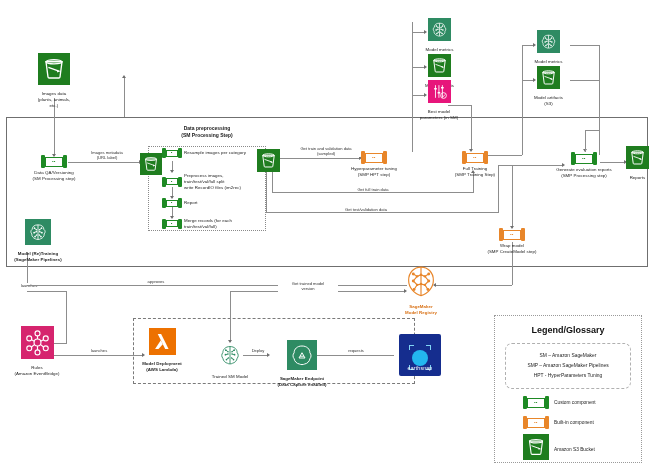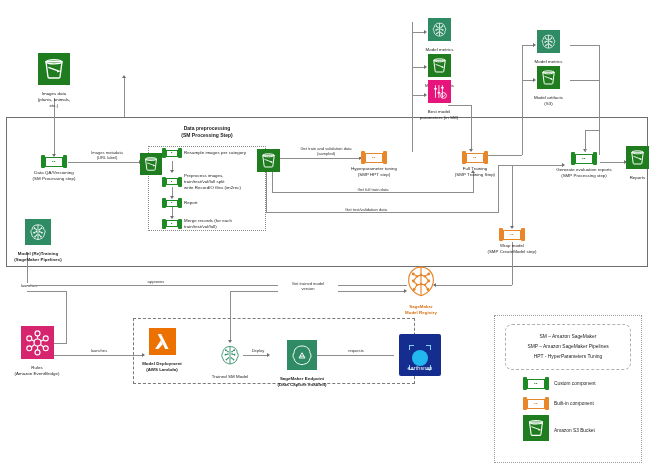--- a/index.html
+++ b/index.html
@@ -510,20 +510,21 @@
       <span class="br b1"></span>
         <span class="br b2"></span>
         <span class="br b3"></span>
         <span class="br b4"></span>
       <span class="circ"></span>
       <span class="wd">earthsnap</span>
     </span>
   </div>
 
   <div id="legend" style="left:494px;top:315px;width:148px;height:148px;">
+    <div class="ttl">Legend/Glossary</div>
     <div class="glossbox">
       <div class="gloss">SM – Amazon SageMaker</div>
       <div class="gloss">SMP – Amazon SageMaker Pipelines</div>
       <div class="gloss">HPT - HyperParameters Tuning</div>
     </div>
     <div class="row">
       <span class="ico comp">
           <span class="endL"></span>
           <span class="bar"></span>
           <span class="dots">▪▪</span>

